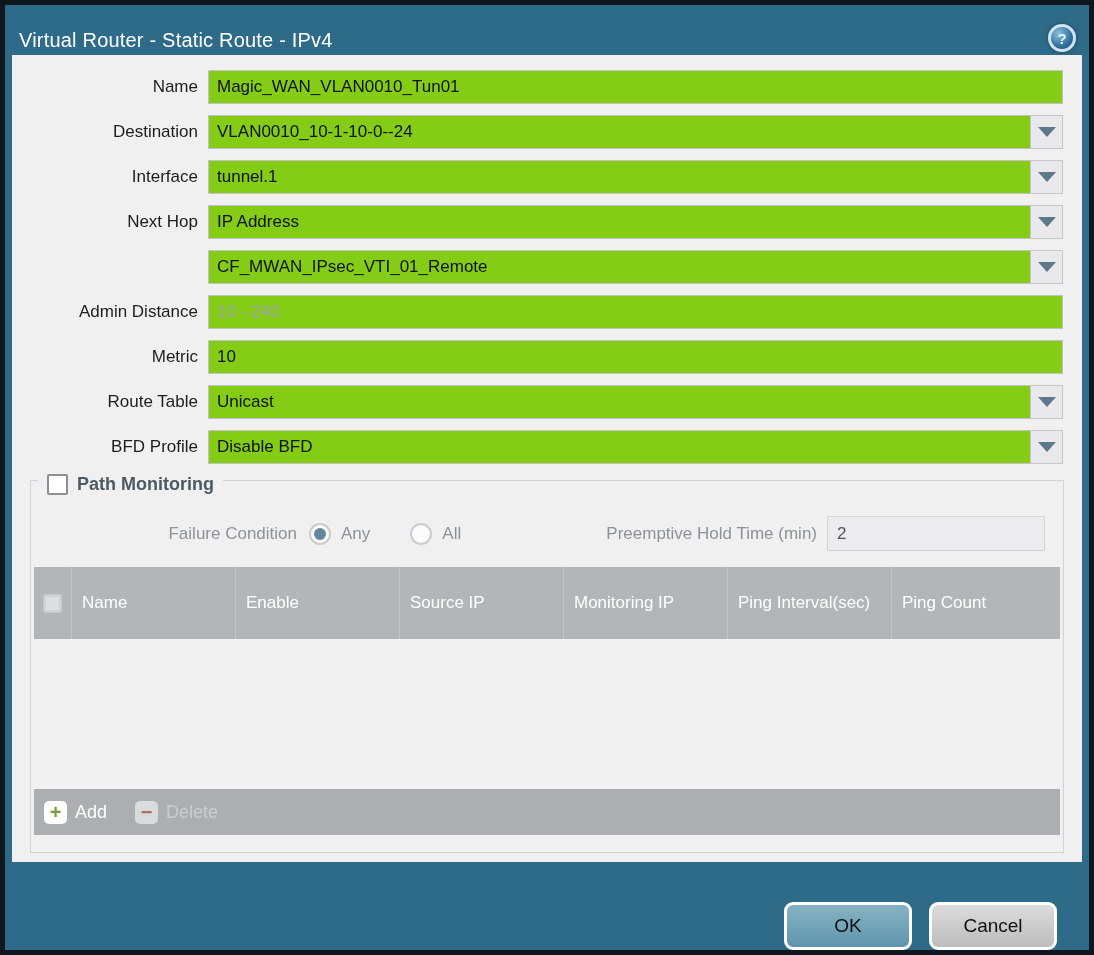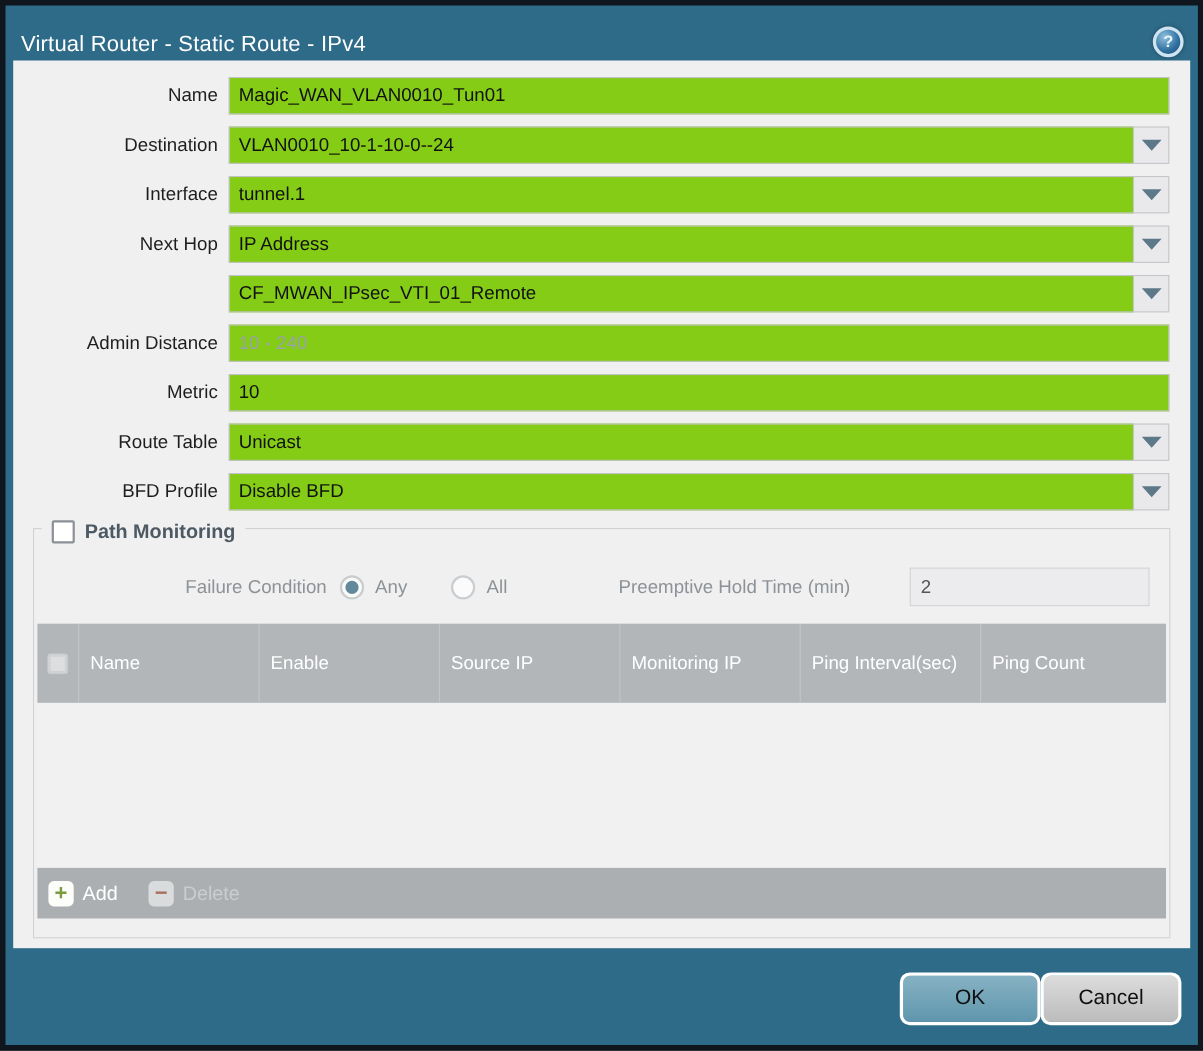--- a/index.html
+++ b/index.html
@@ -40,21 +40,21 @@
   .pm-title{font-size:18px;font-weight:bold;color:#4d5a63;}
 
   .pm-row{display:flex;align-items:center;margin:17px 0 16px 0;color:#8d9297;font-size:17px;padding-right:15px;}
   .pm-row .fc-label{flex:none;width:275px;text-align:right;padding-right:12px;}
   .radio{width:22px;height:22px;border-radius:50%;border:2px solid #c9cdd0;background:#fbfbfb;
     display:flex;align-items:center;justify-content:center;cursor:pointer;flex:none;}
   .radio.selected::after{content:"";width:12px;height:12px;border-radius:50%;background:#62889c;}
   .radio-label{margin:0 0 0 10px;}
   .radio-group{display:flex;align-items:center;gap:0;}
   .radio + .radio-label{margin-right:40px;}
-  .pht{margin-left:auto;display:flex;align-items:center;gap:44px;}
+  .pht{margin-left:auto;display:flex;align-items:center;}
   .pht .pht-label{padding-right:10px;}
   .pht input{width:218px;height:35px;border:1px solid #d4d4d7;background:#ececee;
     font-family:inherit;font-size:17px;color:#555;padding:0 9px;outline:none;}
 
   
   .tbl{margin:0;}
   .tbl-header{display:flex;background:#b2b6b9;color:#fff;font-size:17px;min-height:72px;}
   .th{display:flex;align-items:center;padding:4px 4px 4px 10px;border-right:1px solid #c2c5c7;line-height:1.35;}
   .th.c-check{flex:none;width:38px;justify-content:center;padding:0;}
   .th.c-name,.th.c-enable,.th.c-src,.th.c-dst,.th.c-ping{flex:none;width:164px;}
@@ -65,22 +65,22 @@
   .tbl-footer{height:46px;background:#abafb2;display:flex;align-items:center;padding-left:10px;gap:28px;}
   .tool-btn{display:flex;align-items:center;gap:8px;font-size:18px;cursor:pointer;}
   .tool-btn .glyph-box{width:23px;height:23px;border-radius:5px;background:#fdfdfa;
     display:flex;align-items:center;justify-content:center;font-weight:bold;font-size:20px;line-height:1;}
   .tool-btn.add{color:#fff;}
   .tool-btn.add .glyph-box{color:#7d9c40;}
   .tool-btn.delete{color:#c9cdcf;cursor:default;}
   .tool-btn.delete .glyph-box{background:rgba(255,255,255,.55);color:#a8705f;}
 
   
-  .bottom-band{flex:none;height:85px;display:flex;align-items:center;justify-content:flex-end;
-    padding-right:15px;}
+  .bottom-band{flex:none;height:85px;display:flex;align-items:flex-end;justify-content:flex-end;
+    gap:17px;padding-right:32px;}
   .btn{width:128px;height:48px;border:3px solid #fff;border-radius:9px;
     display:flex;align-items:center;justify-content:center;font-size:19px;color:#101010;cursor:pointer;}
   .btn-ok{background:linear-gradient(#87b2c3,#5f96ad);}
   .btn-cancel{background:linear-gradient(#dcdcdc,#bcbcbc);}
 </style>
 </head>
 <body>
 
 <div class="window">
   <div class="dialog">

